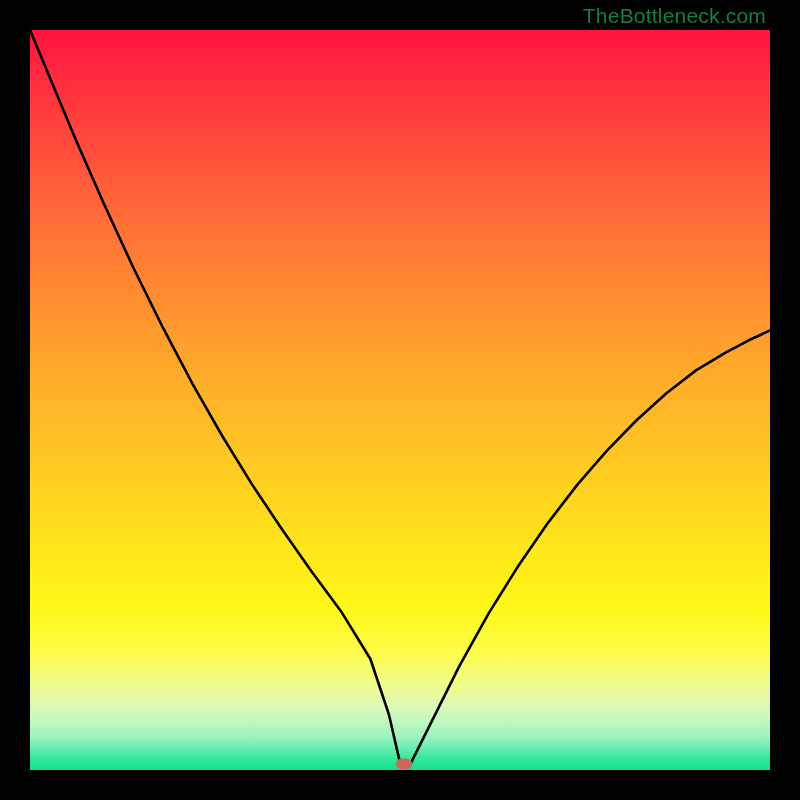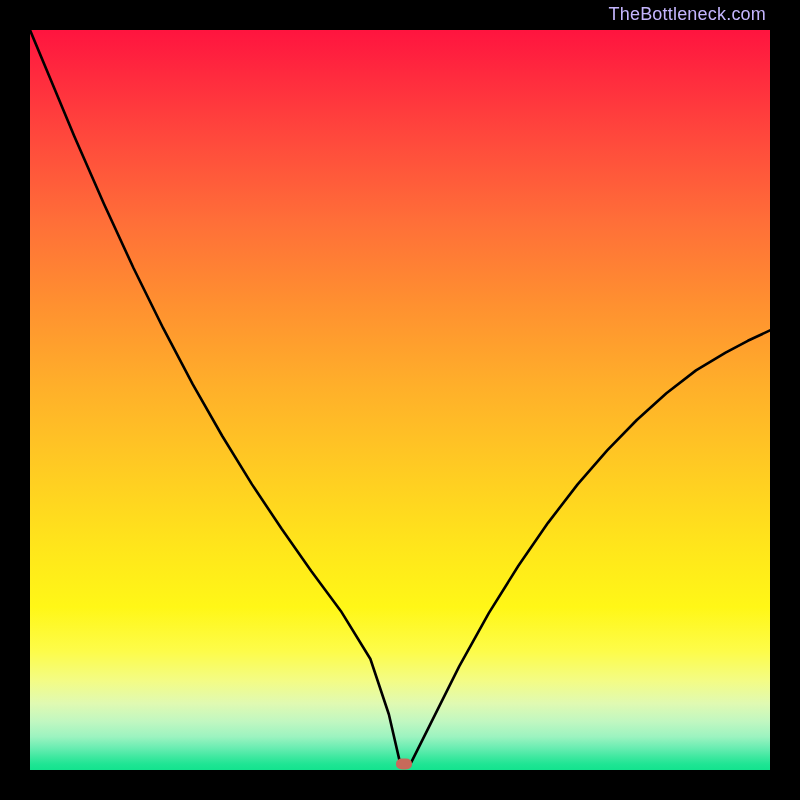--- a/index.html
+++ b/index.html
@@ -60,22 +60,22 @@
     width: 16px;
     height: 11px;
     border-radius: 6px / 5px;
     background: #c86a5a;
     transform: translate(-50%, -50%);
   }
   .watermark {
     position: absolute;
     top: 4px;
     right: 34px;
-    color: #c4b5fd;
-    font-size: 18px;
+    color: #15803d;
+    font-size: 21px;
     font-weight: 500;
     letter-spacing: 0.2px;
   }
 </style>
 </head>
 <body>
 
 <div class="frame">
   <div class="watermark">TheBottleneck.com</div>
   <div class="plot">

